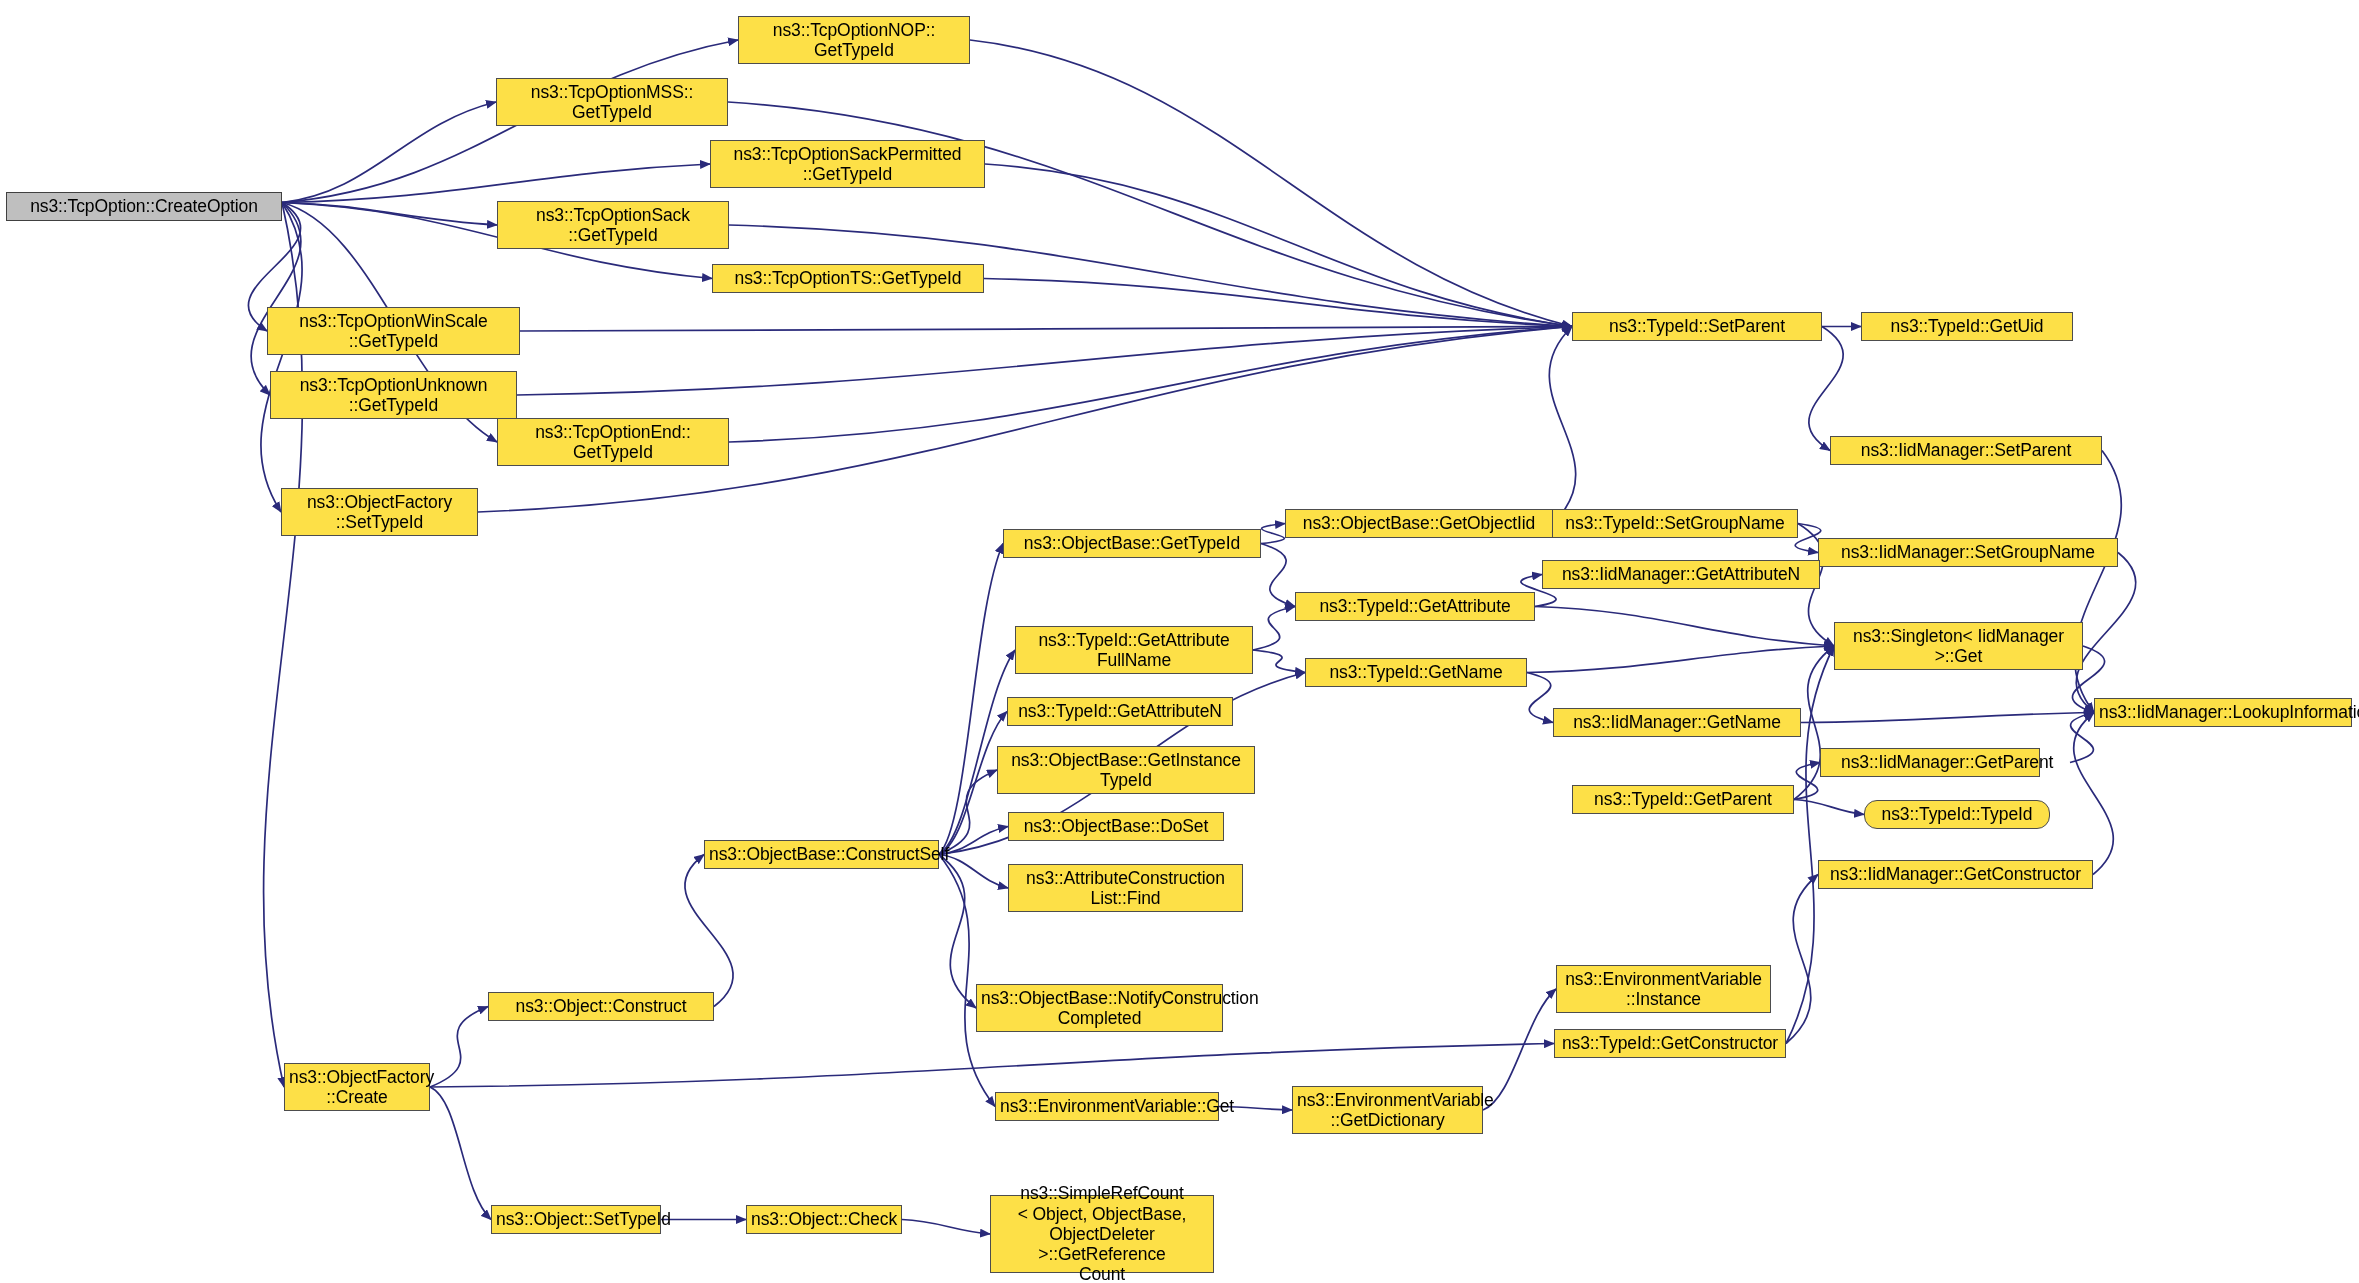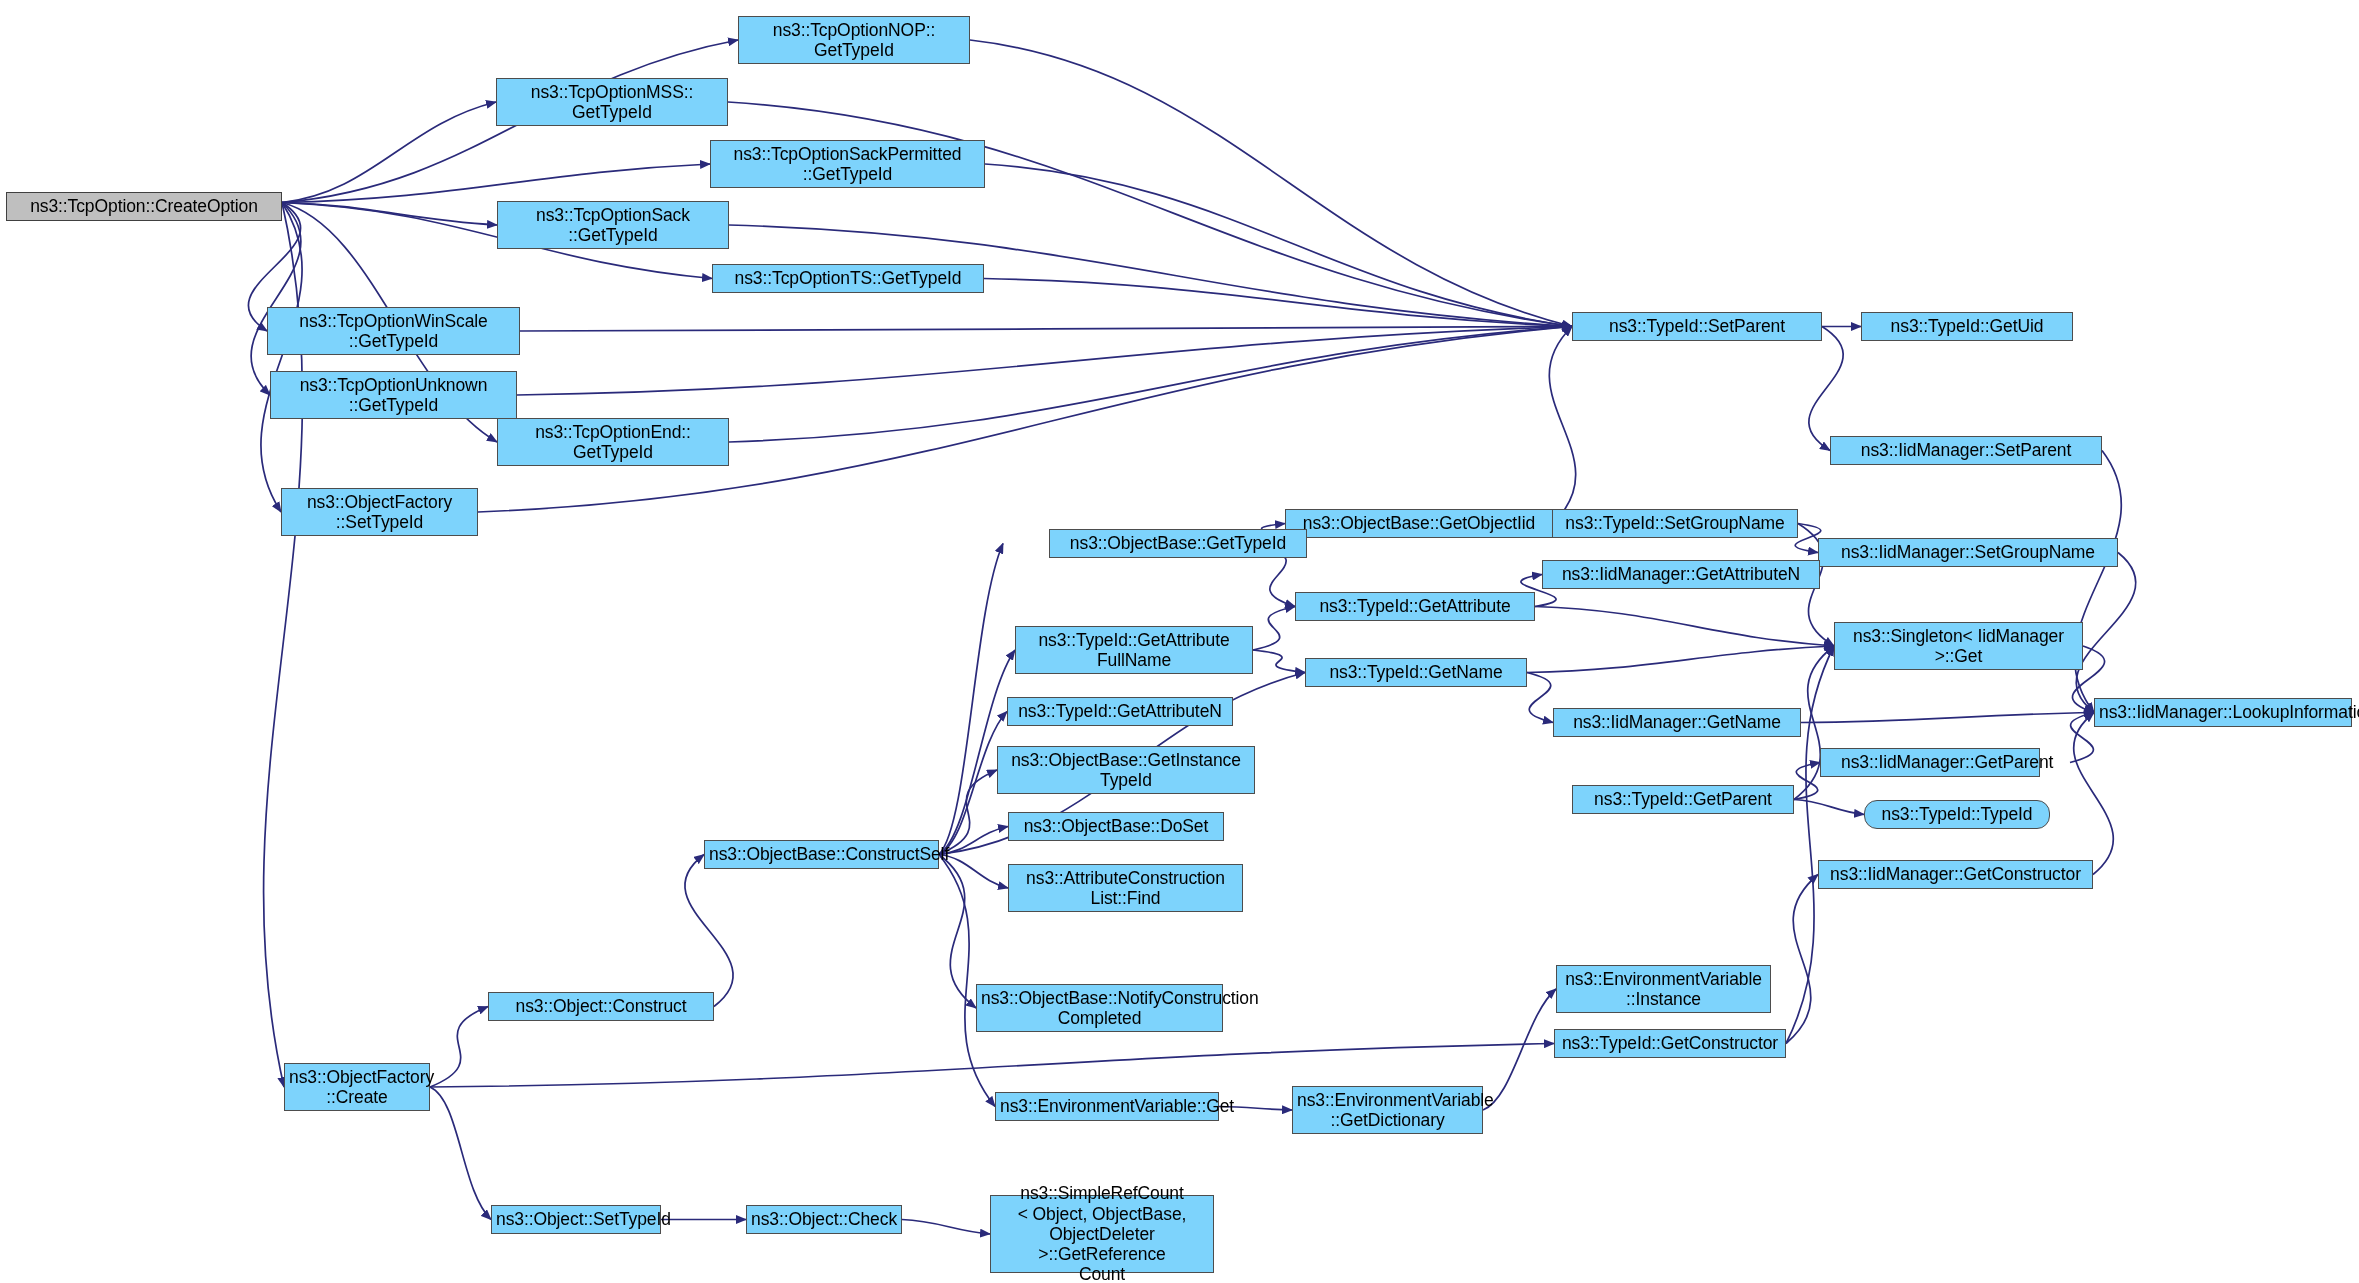--- a/index.html
+++ b/index.html
@@ -16,21 +16,21 @@
     position:absolute;
     left:0; top:0;
     width:2359px;
     height:1283px;
     pointer-events:none;
   }
   .node{
     position:absolute;
     box-sizing:border-box;
     border:1.6px solid #4d4d4d;
-    background:#7dd3fc;
+    background:#fde047;
     color:#000000;
     display:flex;
     align-items:center;
     justify-content:center;
     text-align:center;
     font-size:17.5px;
     line-height:1.16;
     letter-spacing:-0.1px;
     white-space:pre-line;
     padding:1px 4px;
@@ -134,21 +134,21 @@
       <div class="node" style="left: 497px; top: 418px; width: 232px; height: 48px;"><span class="lbl">ns3::TcpOptionEnd::
 GetTypeId</span></div>
       <div class="node" style="left: 281px; top: 488px; width: 197px; height: 48px;"><span class="lbl">ns3::ObjectFactory
 ::SetTypeId</span></div>
       <div class="node" style="left: 1572px; top: 312px; width: 250px; height: 29px;"><span class="lbl">ns3::TypeId::SetParent</span></div>
       <div class="node" style="left: 1861px; top: 312px; width: 212px; height: 29px;"><span class="lbl">ns3::TypeId::GetUid</span></div>
       <div class="node" style="left: 1830px; top: 436px; width: 272px; height: 29px;"><span class="lbl">ns3::IidManager::SetParent</span></div>
       <div class="node" style="left: 1285px; top: 509px; width: 268px; height: 29px;"><span class="lbl">ns3::ObjectBase::GetObjectIid</span></div>
       <div class="node" style="left: 1552px; top: 509px; width: 246px; height: 29px;"><span class="lbl">ns3::TypeId::SetGroupName</span></div>
       <div class="node" style="left: 1818px; top: 538px; width: 300px; height: 29px;"><span class="lbl">ns3::IidManager::SetGroupName</span></div>
-      <div class="node" style="left: 1003px; top: 529px; width: 258px; height: 29px; margin-left: 46px;"><span class="lbl">ns3::ObjectBase::GetTypeId</span></div>
+      <div class="node" style="left: 1003px; top: 529px; width: 258px; height: 29px;"><span class="lbl">ns3::ObjectBase::GetTypeId</span></div>
       <div class="node" style="left: 1542px; top: 560px; width: 278px; height: 29px;"><span class="lbl">ns3::IidManager::GetAttributeN</span></div>
       <div class="node" style="left: 1295px; top: 592px; width: 240px; height: 29px;"><span class="lbl">ns3::TypeId::GetAttribute</span></div>
       <div class="node" style="left: 1834px; top: 622px; width: 249px; height: 48px;"><span class="lbl">ns3::Singleton&lt; IidManager
 &gt;::Get</span></div>
       <div class="node" style="left: 1015px; top: 626px; width: 238px; height: 48px;"><span class="lbl">ns3::TypeId::GetAttribute
 FullName</span></div>
       <div class="node" style="left: 1305px; top: 658px; width: 222px; height: 29px;"><span class="lbl">ns3::TypeId::GetName</span></div>
       <div class="node" style="left: 2094px; top: 698px; width: 258px; height: 29px;"><span class="lbl">ns3::IidManager::LookupInformation</span></div>
       <div class="node" style="left: 1007px; top: 697px; width: 226px; height: 29px; justify-content: center;"><span class="lbl">ns3::TypeId::GetAttributeN</span></div>
       <div class="node" style="left: 1553px; top: 708px; width: 248px; height: 29px;"><span class="lbl">ns3::IidManager::GetName</span></div>

